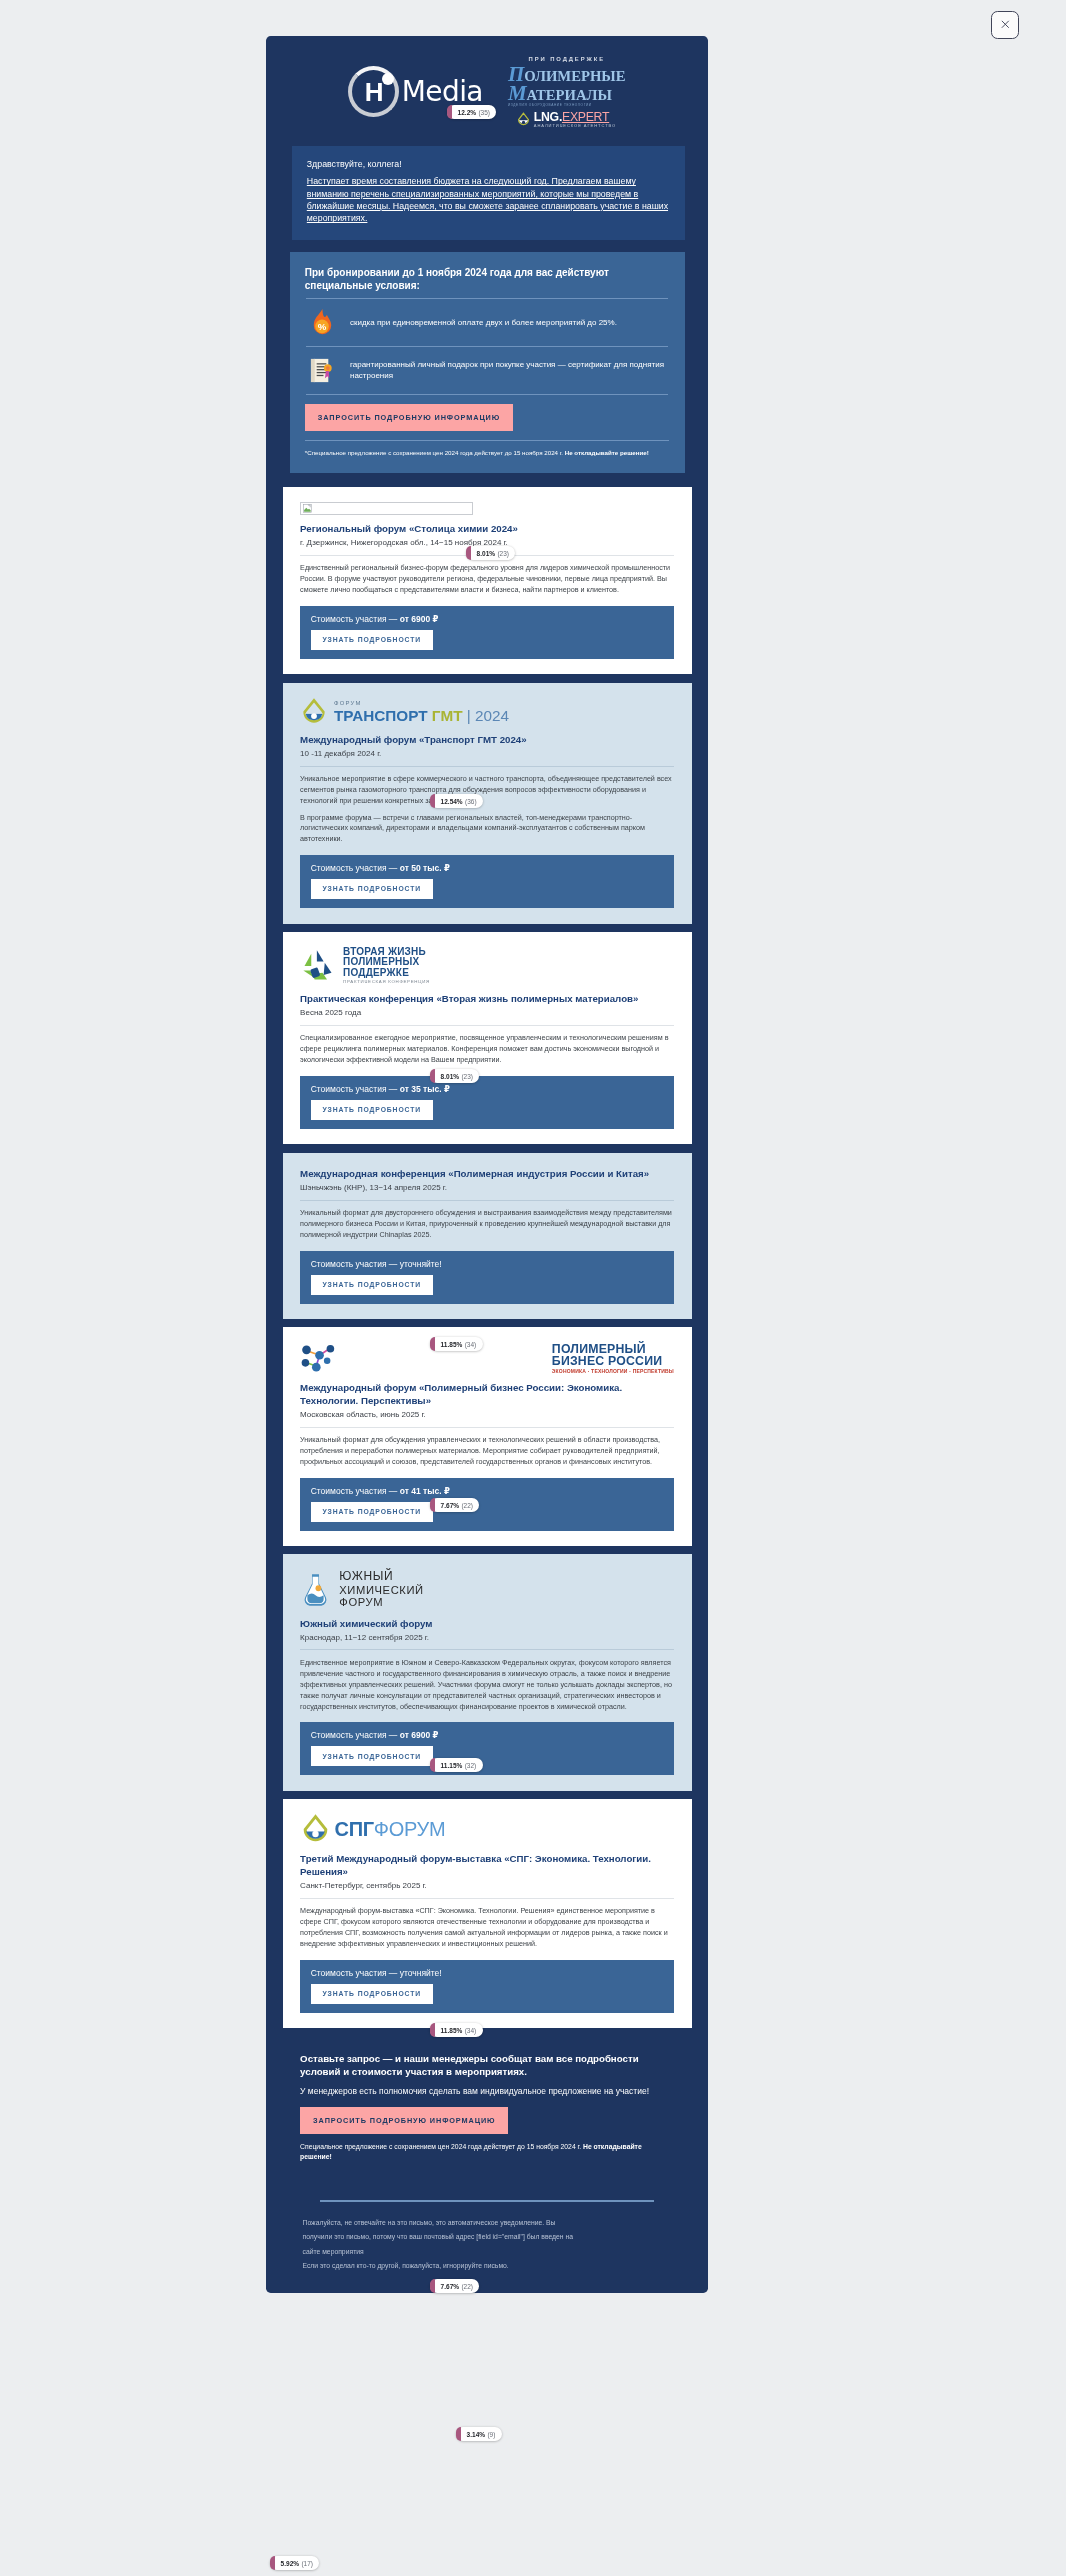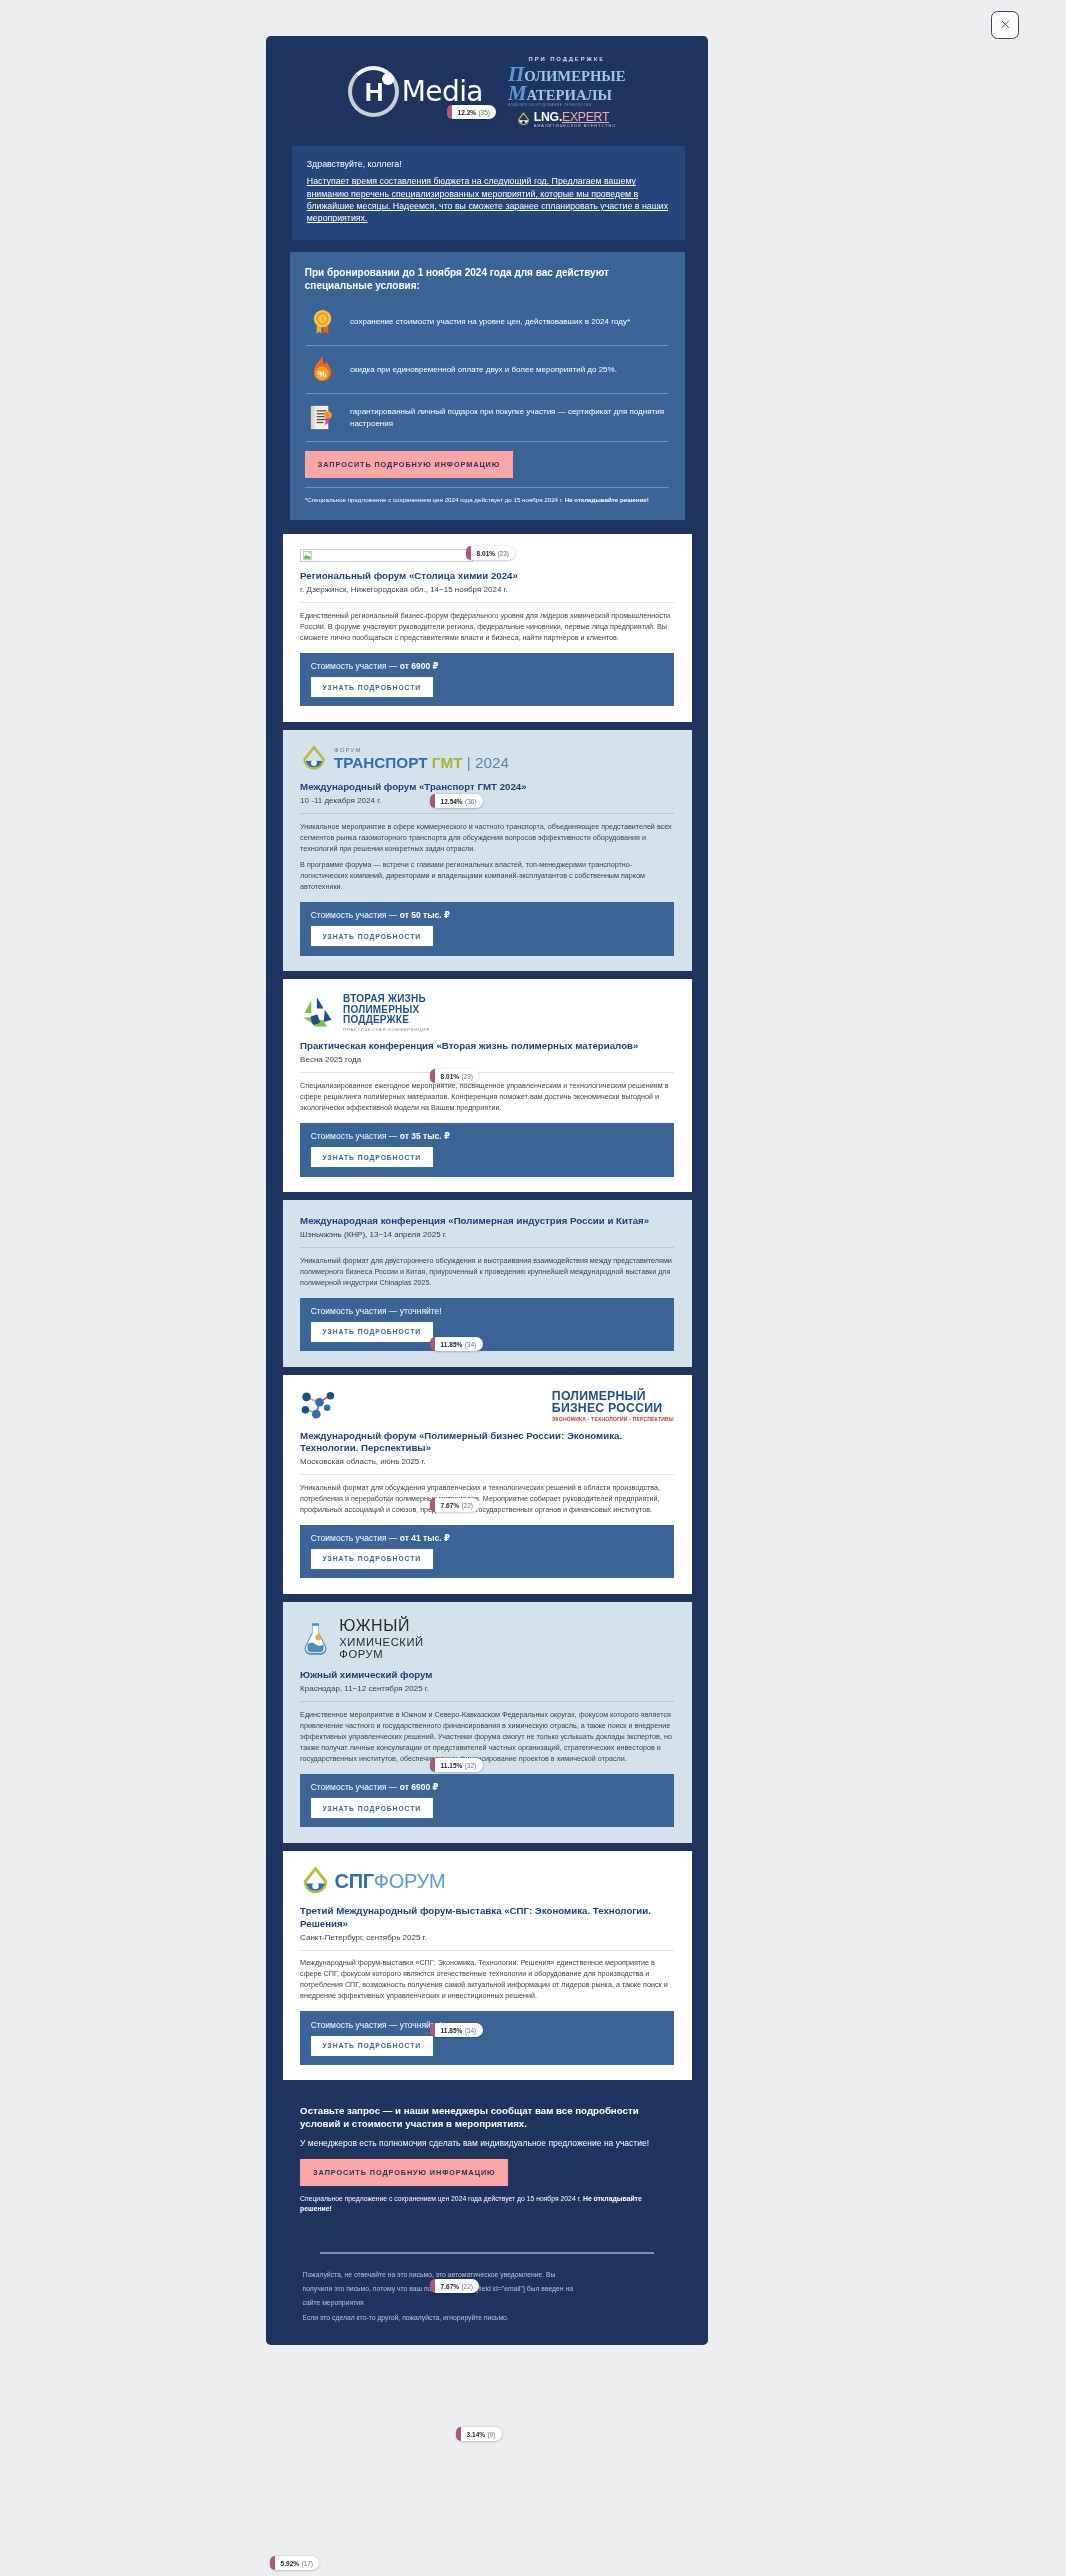--- a/index.html
+++ b/index.html
@@ -275,31 +275,20 @@
   </div>
 
   <div class="intro">
     <h2>Здравствуйте, коллега!</h2>
     <p>Наступает время составления бюджета на следующий год. Предлагаем вашему вниманию перечень специализированных мероприятий, которые мы проведем в ближайшие месяцы. Надеемся, что вы сможете заранее спланировать участие в наших мероприятиях.</p>
   </div>
 
   <div class="offer">
     <h3>При бронировании до 1 ноября 2024 года для вас действуют специальные условия:</h3>
 
-    <div class="offer-row">
-      <svg class="offer-icon" viewBox="0 0 64 64">
-        <path d="M20 40 L20 58 L25 53 L30 58 L30 40 Z" fill="#f5a623"></path>
-        <path d="M34 40 L34 58 L39 53 L44 58 L44 40 Z" fill="#e8622a"></path>
-        <circle cx="32" cy="26" r="18" fill="#f7c744"></circle>
-        <circle cx="32" cy="26" r="13" fill="#f09a2a"></circle>
-        <circle cx="32" cy="26" r="9" fill="#f7c744"></circle>
-        <text x="32" y="31" font-size="13" text-anchor="middle" fill="#e8622a" font-family="Liberation Serif, serif">1</text>
-      </svg>
-      <div class="txt">сохранение стоимости участия на уровне цен, действовавших в 2024 году*</div>
-    </div>
     <div class="offer-sep"></div>
 
     <div class="offer-row">
       <svg class="offer-icon" viewBox="0 0 64 64">
         <path d="M32 4 C24 18 14 22 14 38 a18 18 0 0 0 36 0 c0-10-6-14-9-22-3 8-9 6-9 -12z" fill="#f0661f"></path>
         <circle cx="31" cy="40" r="14" fill="#f7a523"></circle>
         <text x="31" y="48" font-size="20" text-anchor="middle" fill="#ffffff" font-family="Liberation Sans, sans-serif" font-weight="bold">%</text>
       </svg>
       <div class="txt">скидка при единовременной оплате двух и более мероприятий до 25%.</div>
     </div>
@@ -459,21 +448,21 @@
 
     <div class="card tint">
       <div class="logo-area" style="display:flex;align-items:center;gap:8.2px;">
         <svg style="width:31px;height:36px" viewBox="0 0 52 62">
           <path d="M20 4 L32 4 L32 20 L44 44 A10 10 0 0 1 36 58 L16 58 A10 10 0 0 1 8 44 L20 20 Z" fill="#4a8fc0"></path>
           <path d="M21 8 L31 8 L31 21 L42 44 A8 8 0 0 1 35 55 L17 55 A8 8 0 0 1 10 44 L21 21 Z" fill="#ffffff"></path>
           <path d="M12 40 q8 -6 14 0 t14 0 L40 46 A8 8 0 0 1 34 54 L18 54 A8 8 0 0 1 12 46 Z" fill="#4a8fc0"></path>
           <circle cx="31" cy="28" r="5" fill="#f0a93c"></circle>
         </svg>
         <div style="line-height:1.15">
-          <div style="font-size:16px;color:#2a2a2a;letter-spacing:0.6px">ЮЖНЫЙ</div>
+          <div style="font-size:12px;color:#2a2a2a;letter-spacing:0.6px">ЮЖНЫЙ</div>
           <div style="font-size:11.2px;color:#2a2a2a;letter-spacing:0.6px">ХИМИЧЕСКИЙ</div>
           <div style="font-size:11.2px;color:#2a2a2a;letter-spacing:0.6px">ФОРУМ</div>
         </div>
       </div>
       <h4>Южный химический форум</h4>
       <div class="sub">Краснодар, 11−12 сентября 2025 г.</div>
       <div class="rule tint-rule"></div>
       <div class="desc">
         <p>Единственное мероприятие в Южном и Северо-Кавказском Федеральных округах, фокусом которого является привлечение частного и государственного финансирования в химическую отрасль, а также поиск и внедрение эффективных управленческих решений. Участники форума смогут не только услышать доклады экспертов, но также получат личные консультации от представителей частных организаций, стратегических инвесторов и государственных институтов, обеспечивающих финансирование проектов в химической отрасли.</p>
       </div>

